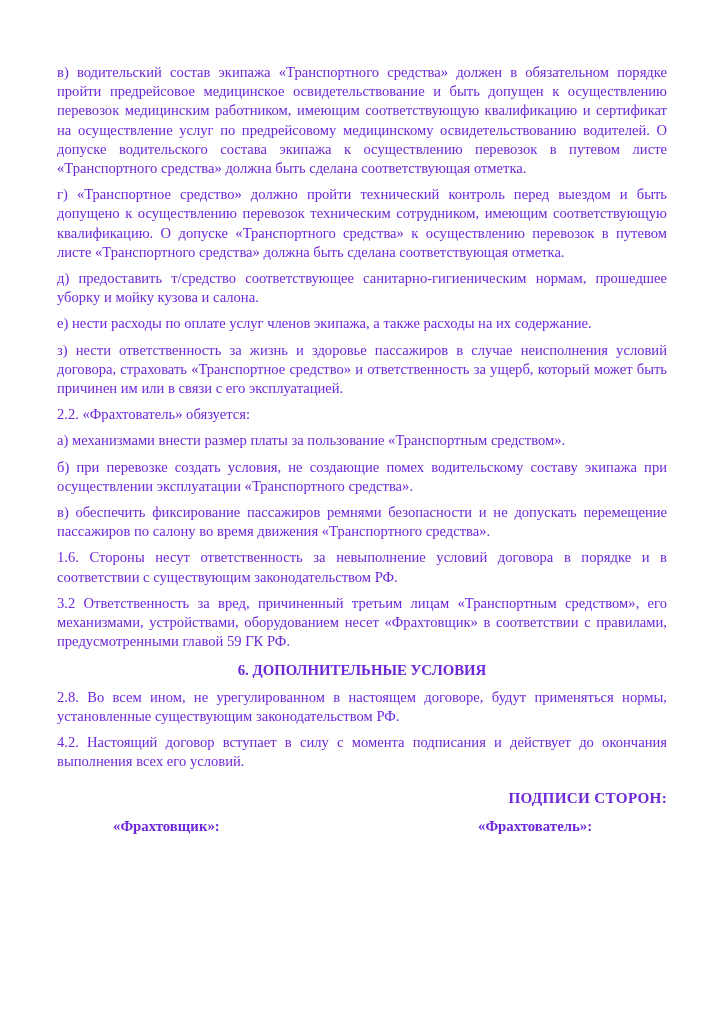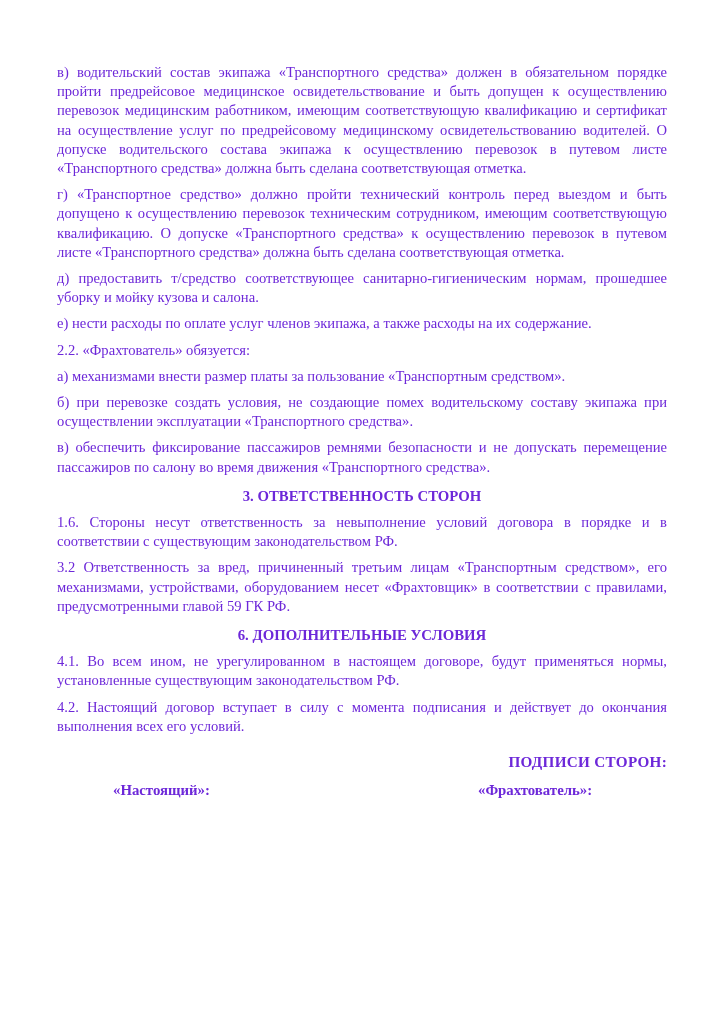--- a/index.html
+++ b/index.html
@@ -64,34 +64,34 @@
 </head>
 <body>
 
 <div class="page">
   <div class="content">
 
     <p class="para">в) водительский состав экипажа «Транспортного средства» должен в обязательном порядке пройти предрейсовое медицинское освидетельствование и быть допущен к осуществлению перевозок медицинским работником, имеющим соответствующую квалификацию и сертификат на осуществление услуг по предрейсовому медицинскому освидетельствованию водителей. О допуске водительского состава экипажа к осуществлению перевозок в путевом листе «Транспортного средства» должна быть сделана соответствующая отметка.</p>
     <p class="para">г) «Транспортное средство» должно пройти технический контроль перед выездом и быть допущено к осуществлению перевозок техническим сотрудником, имеющим соответствующую квалификацию. О допуске «Транспортного средства» к осуществлению перевозок в путевом листе «Транспортного средства» должна быть сделана соответствующая отметка.</p>
     <p class="para">д) предоставить т/средство соответствующее санитарно-гигиеническим нормам, прошедшее уборку и мойку кузова и салона.</p>
     <p class="para">е) нести расходы по оплате услуг членов экипажа, а также расходы на их содержание.</p>
+    <p class="para">з) нести ответственность за жизнь и здоровье пассажиров в случае неисполнения условий договора, страховать «Транспортное средство» и ответственность за ущерб, который может быть причинен им или в связи с его эксплуатацией.</p>
     <p class="para">2.2. «Фрахтователь» обязуется:</p>
     <p class="para">а) механизмами внести размер платы за пользование «Транспортным средством».</p>
     <p class="para">б) при перевозке создать условия, не создающие помех водительскому составу экипажа при осуществлении эксплуатации «Транспортного средства».</p>
     <p class="para">в) обеспечить фиксирование пассажиров ремнями безопасности и не допускать перемещение пассажиров по салону во время движения «Транспортного средства».</p>
 
-    <p class="heading">3. ОТВЕТСТВЕННОСТЬ СТОРОН</p>
     <p class="para">1.6. Стороны несут ответственность за невыполнение условий договора в порядке и в соответствии с существующим законодательством РФ.</p>
     <p class="para">3.2 Ответственность за вред, причиненный третьим лицам «Транспортным средством», его механизмами, устройствами, оборудованием несет «Фрахтовщик» в соответствии с правилами, предусмотренными главой 59 ГК РФ.</p>
 
     <p class="heading">6. ДОПОЛНИТЕЛЬНЫЕ УСЛОВИЯ</p>
-    <p class="para">4.1. Во всем ином, не урегулированном в настоящем договоре, будут применяться нормы, установленные существующим законодательством РФ.</p>
+    <p class="para">2.8. Во всем ином, не урегулированном в настоящем договоре, будут применяться нормы, установленные существующим законодательством РФ.</p>
     <p class="para">4.2. Настоящий договор вступает в силу с момента подписания и действует до окончания выполнения всех его условий.</p>
 
     <p class="signatures-heading">ПОДПИСИ СТОРОН:</p>
 
     <div class="signature-row">
-      <span class="signature-left">«Настоящий»:</span>
+      <span class="signature-left">«Фрахтовщик»:</span>
       <span class="signature-right">«Фрахтователь»:</span>
     </div>
 
   </div>
 </div>
 
 </body></html>

